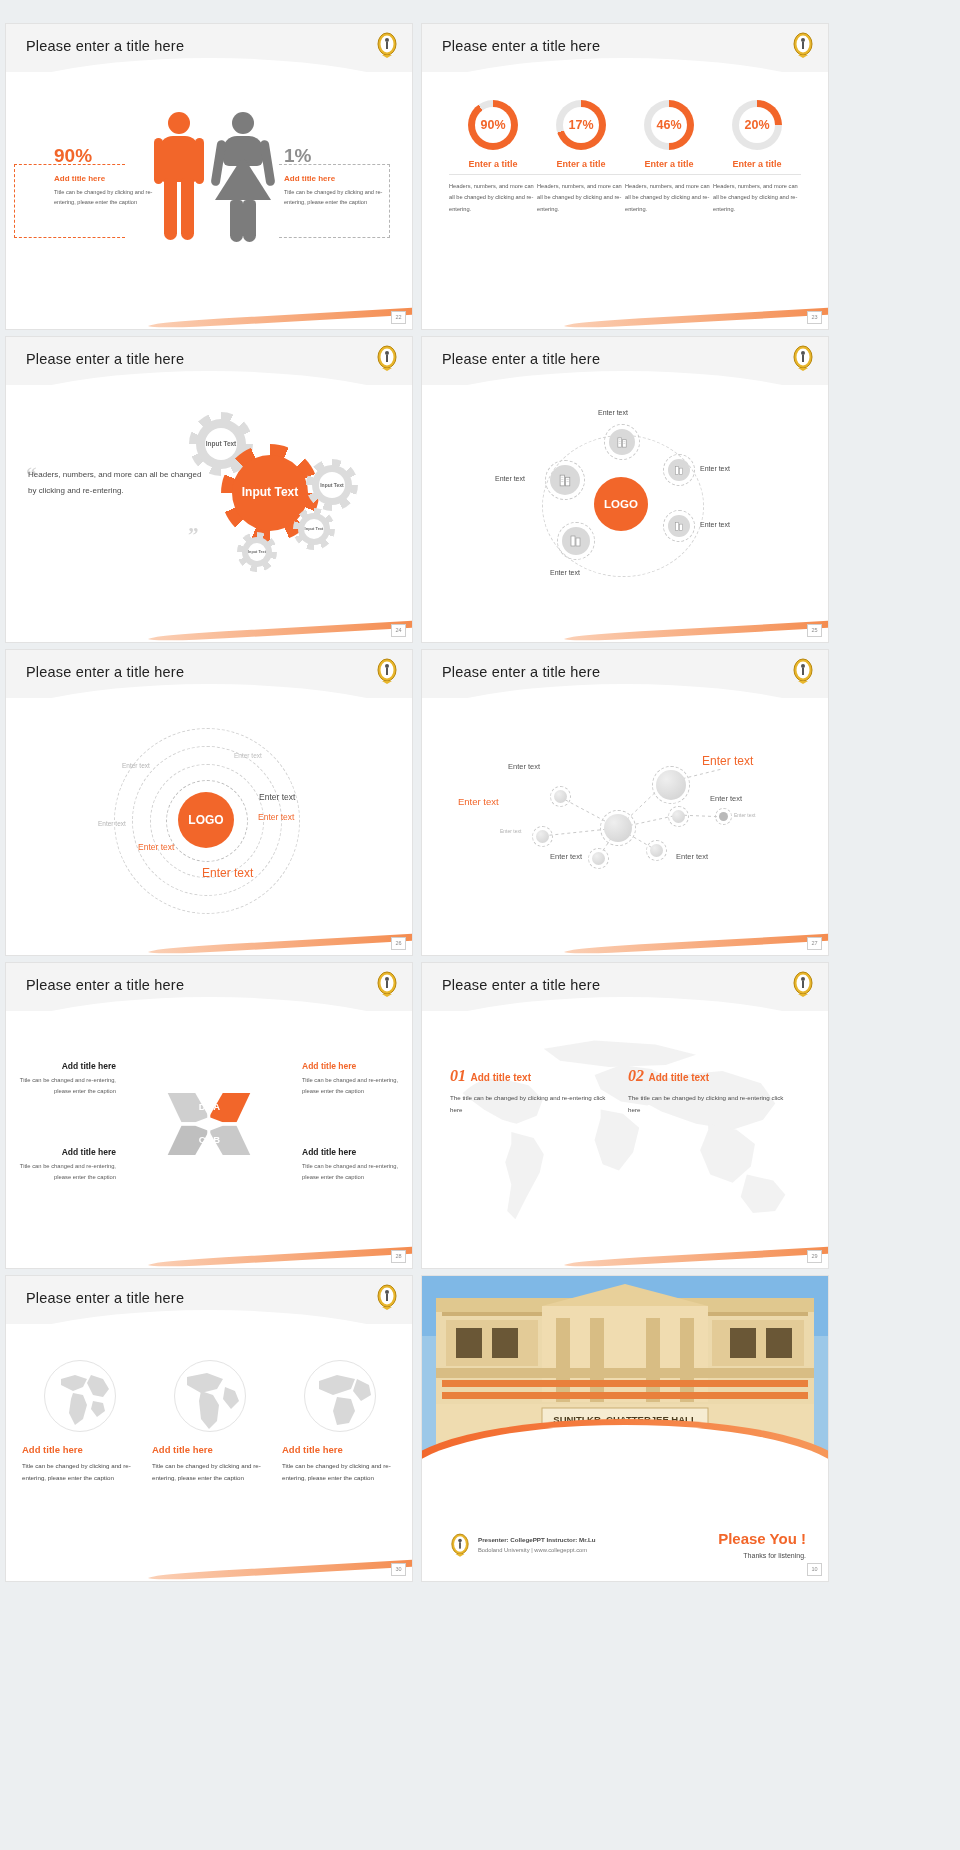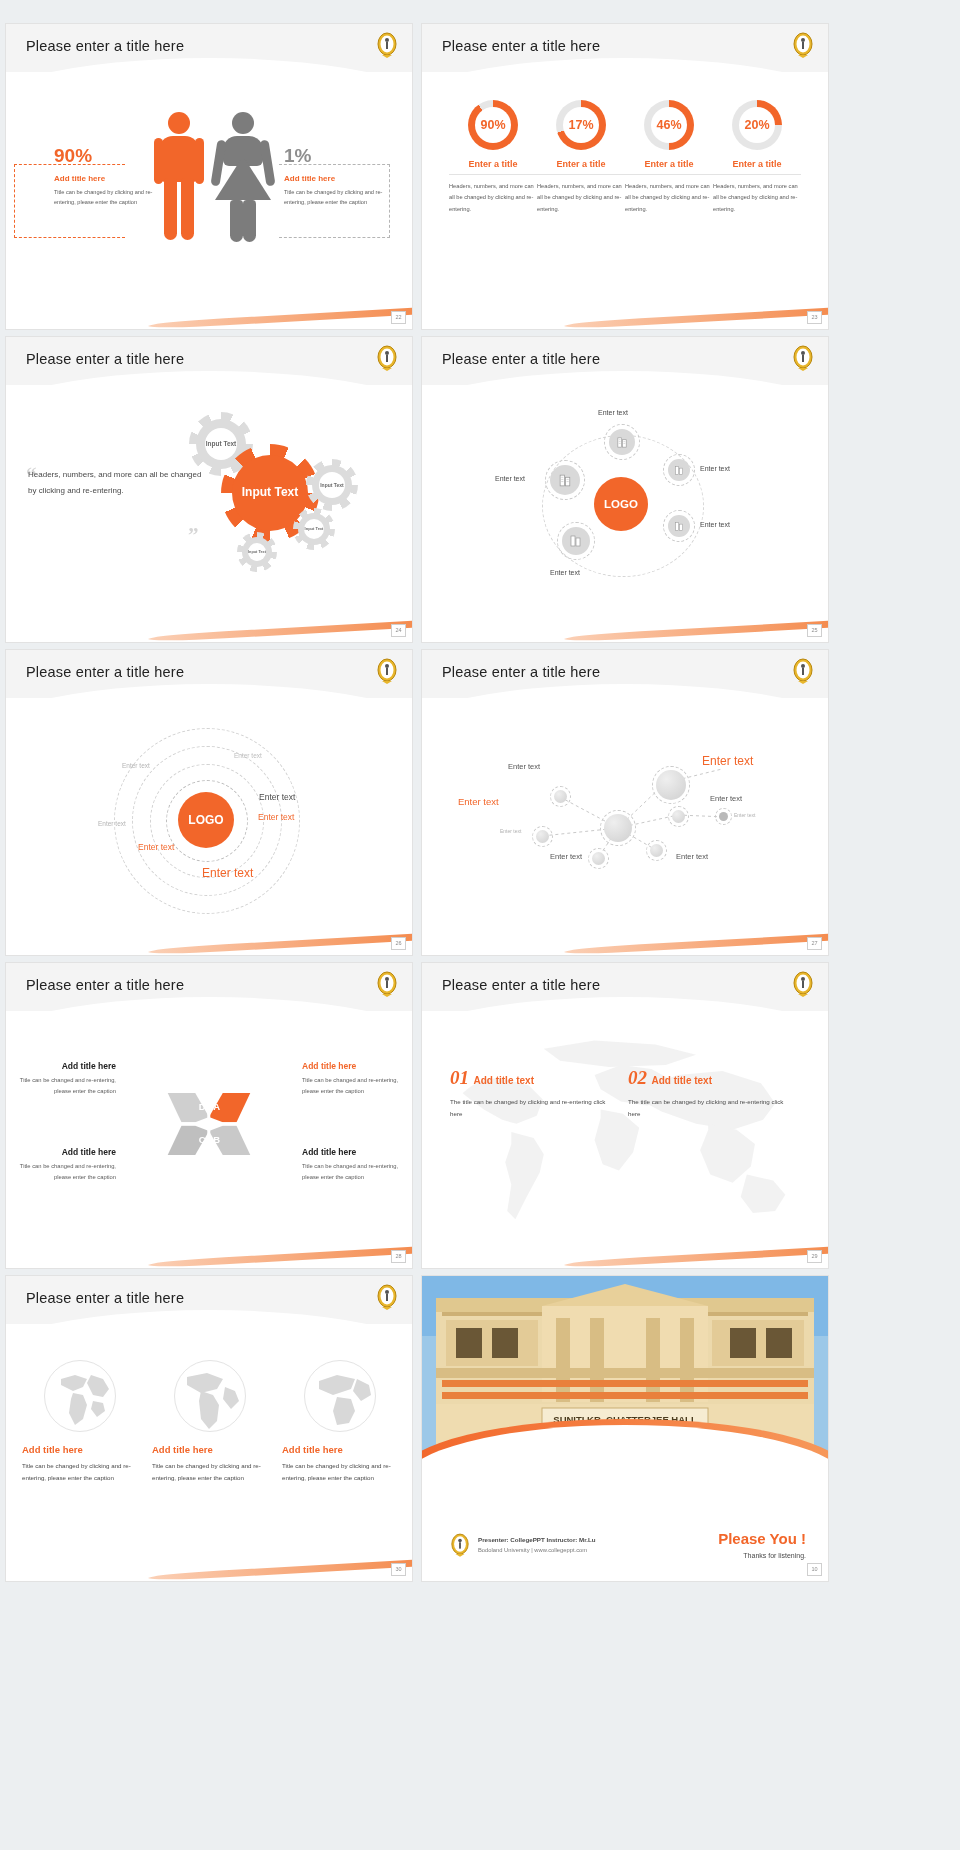--- a/index.html
+++ b/index.html
@@ -81,21 +81,21 @@
 
   
   .xblk{position:absolute;width:98px;}
   .xblk h5{margin:0 0 4px;font-size:8.5px;font-weight:bold;}
   .xblk p{margin:0;font-size:5.8px;line-height:1.95;color:#5b5b5b;}
   .xwrap{position:absolute;left:50%;top:128px;transform:translateX(-50%);width:86px;height:66px;}
 
   
   .mapbg{position:absolute;left:0;top:56px;width:100%;height:240px;opacity:.33;}
   .numblk{position:absolute;top:104px;width:168px;}
-  .numblk .n{font-size:19px;font-weight:bold;font-style:italic;color:#f2662a;
+  .numblk .n{font-size:16px;font-weight:bold;font-style:italic;color:#f2662a;
              font-family:"Liberation Serif",serif;}
   .numblk .t{font-size:10px;font-weight:bold;color:#f2662a;}
   .numblk p{margin:7px 0 0;font-size:6.2px;line-height:2;color:#4a4a4a;}
 
   
   .gcol{position:absolute;top:84px;width:116px;}
   .globe{position:relative;width:70px;height:70px;margin:0 auto 12px;border-radius:50%;
          border:1px solid #e4e4e4;overflow:hidden;background:#fff;}
   .gcol h5{margin:0 0 5px;font-size:9.5px;font-weight:bold;color:#f2662a;}
   .gcol p{margin:0;font-size:6.2px;line-height:2;color:#4a4a4a;}

